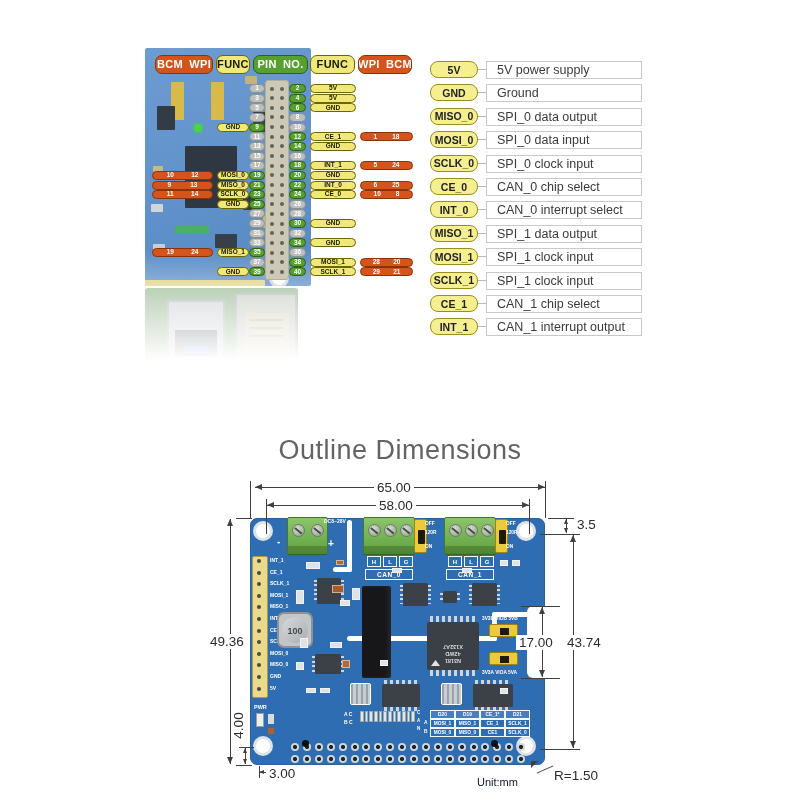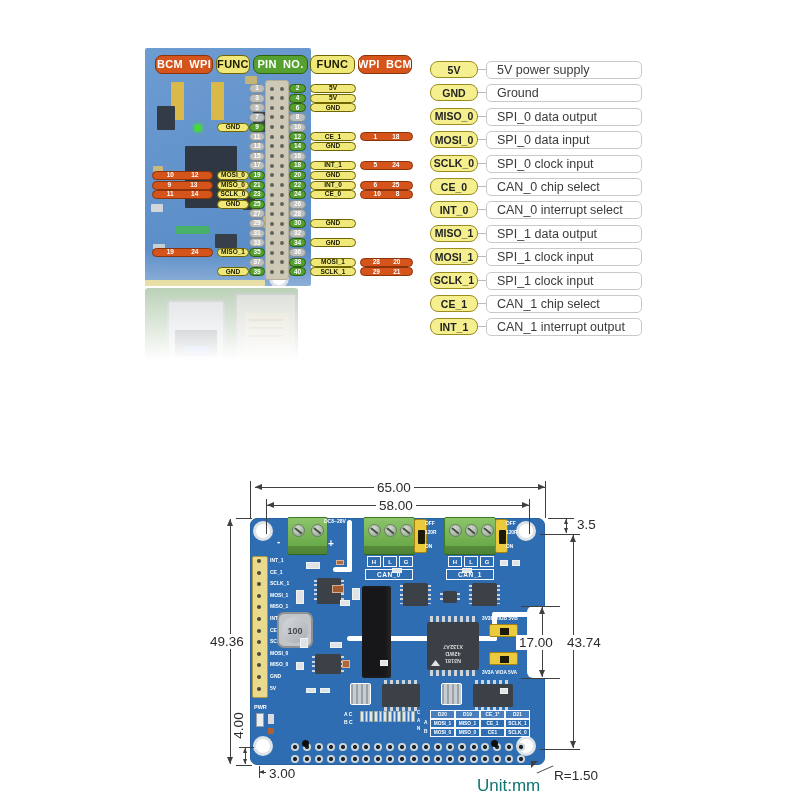--- a/index.html
+++ b/index.html
@@ -16,21 +16,21 @@
   .py{background:var(--yellow);border-color:#6e6400;color:#1a1a00;}
   .pg{background:var(--green);border-color:#2f6010;color:#fff;}
   .pgr{background:var(--gray);border-color:#8d918d;color:#fff;}
   .num2{justify-content:space-around;padding:0 5px;}
   .hdr{font-size:11px;font-weight:bold;border-radius:7px;letter-spacing:.3px;word-spacing:3px;}
   .dot{background:#5f645a;border-radius:50%;}
   
   .lg-pill{display:flex;align-items:center;justify-content:center;background:#f6ef90;
            border:1px solid #9a8d1e;border-radius:8px;font-weight:bold;font-size:10.5px;color:#222;}
   .lg-desc{display:flex;align-items:center;background:#fff;border:1px solid #c9c9c9;
-           border-radius:5px;font-size:12.5px;color:#3a3a3a;padding-left:10px;white-space:nowrap;}
+           border-radius:0;font-size:12.5px;color:#3a3a3a;padding-left:10px;white-space:nowrap;}
   
   .dl{background:#3f3f3f;}
   .dim-label{position:absolute;color:#2b2b2b;font-size:13.5px;background:#fff;
              padding:0 3px;line-height:15px;text-align:center;}
   .tri{position:absolute;width:0;height:0;}
   .silk{color:#fff;font-weight:bold;position:absolute;line-height:1.1;}
   .wbox{position:absolute;border:1px solid rgba(255,255,255,.95);color:#fff;font-weight:bold;
         display:flex;align-items:center;justify-content:center;}
   .term{position:absolute;background:linear-gradient(#8cc46a,#5fa23f);border:1px solid #3e7d26;border-radius:2px;}
   .screw{position:absolute;width:13px;height:13px;border-radius:50%;border:1px solid #6c7a68;
@@ -262,24 +262,25 @@
       <div class="abs" style="left: 478px; top: 279.6px; width: 8px; height: 1px; background: rgb(187, 187, 187);"></div>
       <div class="abs lg-desc" style="left: 486px; top: 271.6px; width: 156px; height: 18px;">SPI_1 clock input</div>
       <div class="abs lg-pill" style="left: 430px; top: 295px; width: 48px; height: 17px;">CE_1</div>
       <div class="abs" style="left: 478px; top: 303px; width: 8px; height: 1px; background: rgb(187, 187, 187);"></div>
       <div class="abs lg-desc" style="left: 486px; top: 295px; width: 156px; height: 18px;">CAN_1 chip select</div>
       <div class="abs lg-pill" style="left: 430px; top: 318.4px; width: 48px; height: 17px;">INT_1</div>
       <div class="abs" style="left: 478px; top: 326.4px; width: 8px; height: 1px; background: rgb(187, 187, 187);"></div>
       <div class="abs lg-desc" style="left: 486px; top: 318.4px; width: 156px; height: 18px;">CAN_1 interrupt output</div>
     </div>
 
+  <div class="title" style="top:435px">Outline Dimensions</div>
 
   <div id="drawing">
 
-    <div class="abs" style="left:477px;top:776px;font-size:17px;color:#0f766e">Unit:mm</div>
+    <div class="abs" style="left:477px;top:776px;font-size:11px;color:#0f172a">Unit:mm</div>
   <div class="abs" style="left: 250px; top: 518px; width: 295px; height: 247px; background: var(--pcb-blue,#2f6db2); border-radius: 7px; border: 1px solid rgb(40, 97, 159);"></div>
       <div class="abs" style="left: 347px; top: 520px; width: 5px; height: 52px; background: rgb(255, 255, 255); border-radius: 3px;"></div>
       <div class="abs" style="left: 333px; top: 567px; width: 19px; height: 5px; background: rgb(255, 255, 255); border-radius: 3px;"></div>
       <div class="abs" style="left: 347px; top: 636px; width: 150px; height: 5px; background: rgb(255, 255, 255); border-radius: 3px;"></div>
       <div class="abs" style="left: 492px; top: 612px; width: 5px; height: 29px; background: rgb(255, 255, 255); border-radius: 3px;"></div>
       <div class="abs" style="left: 492px; top: 612px; width: 37px; height: 5px; background: rgb(255, 255, 255); border-radius: 3px;"></div>
       <div class="abs" style="left: 527px; top: 606px; width: 19px; height: 72px; background: rgb(255, 255, 255); border-radius: 6px 0px 0px 6px;"></div>
       <div class="abs hole" style="left: 253px; top: 521px;"></div>
       <div class="abs hole" style="left: 516px; top: 521px;"></div>
       <div class="abs hole" style="left: 253px; top: 736px;"></div>

